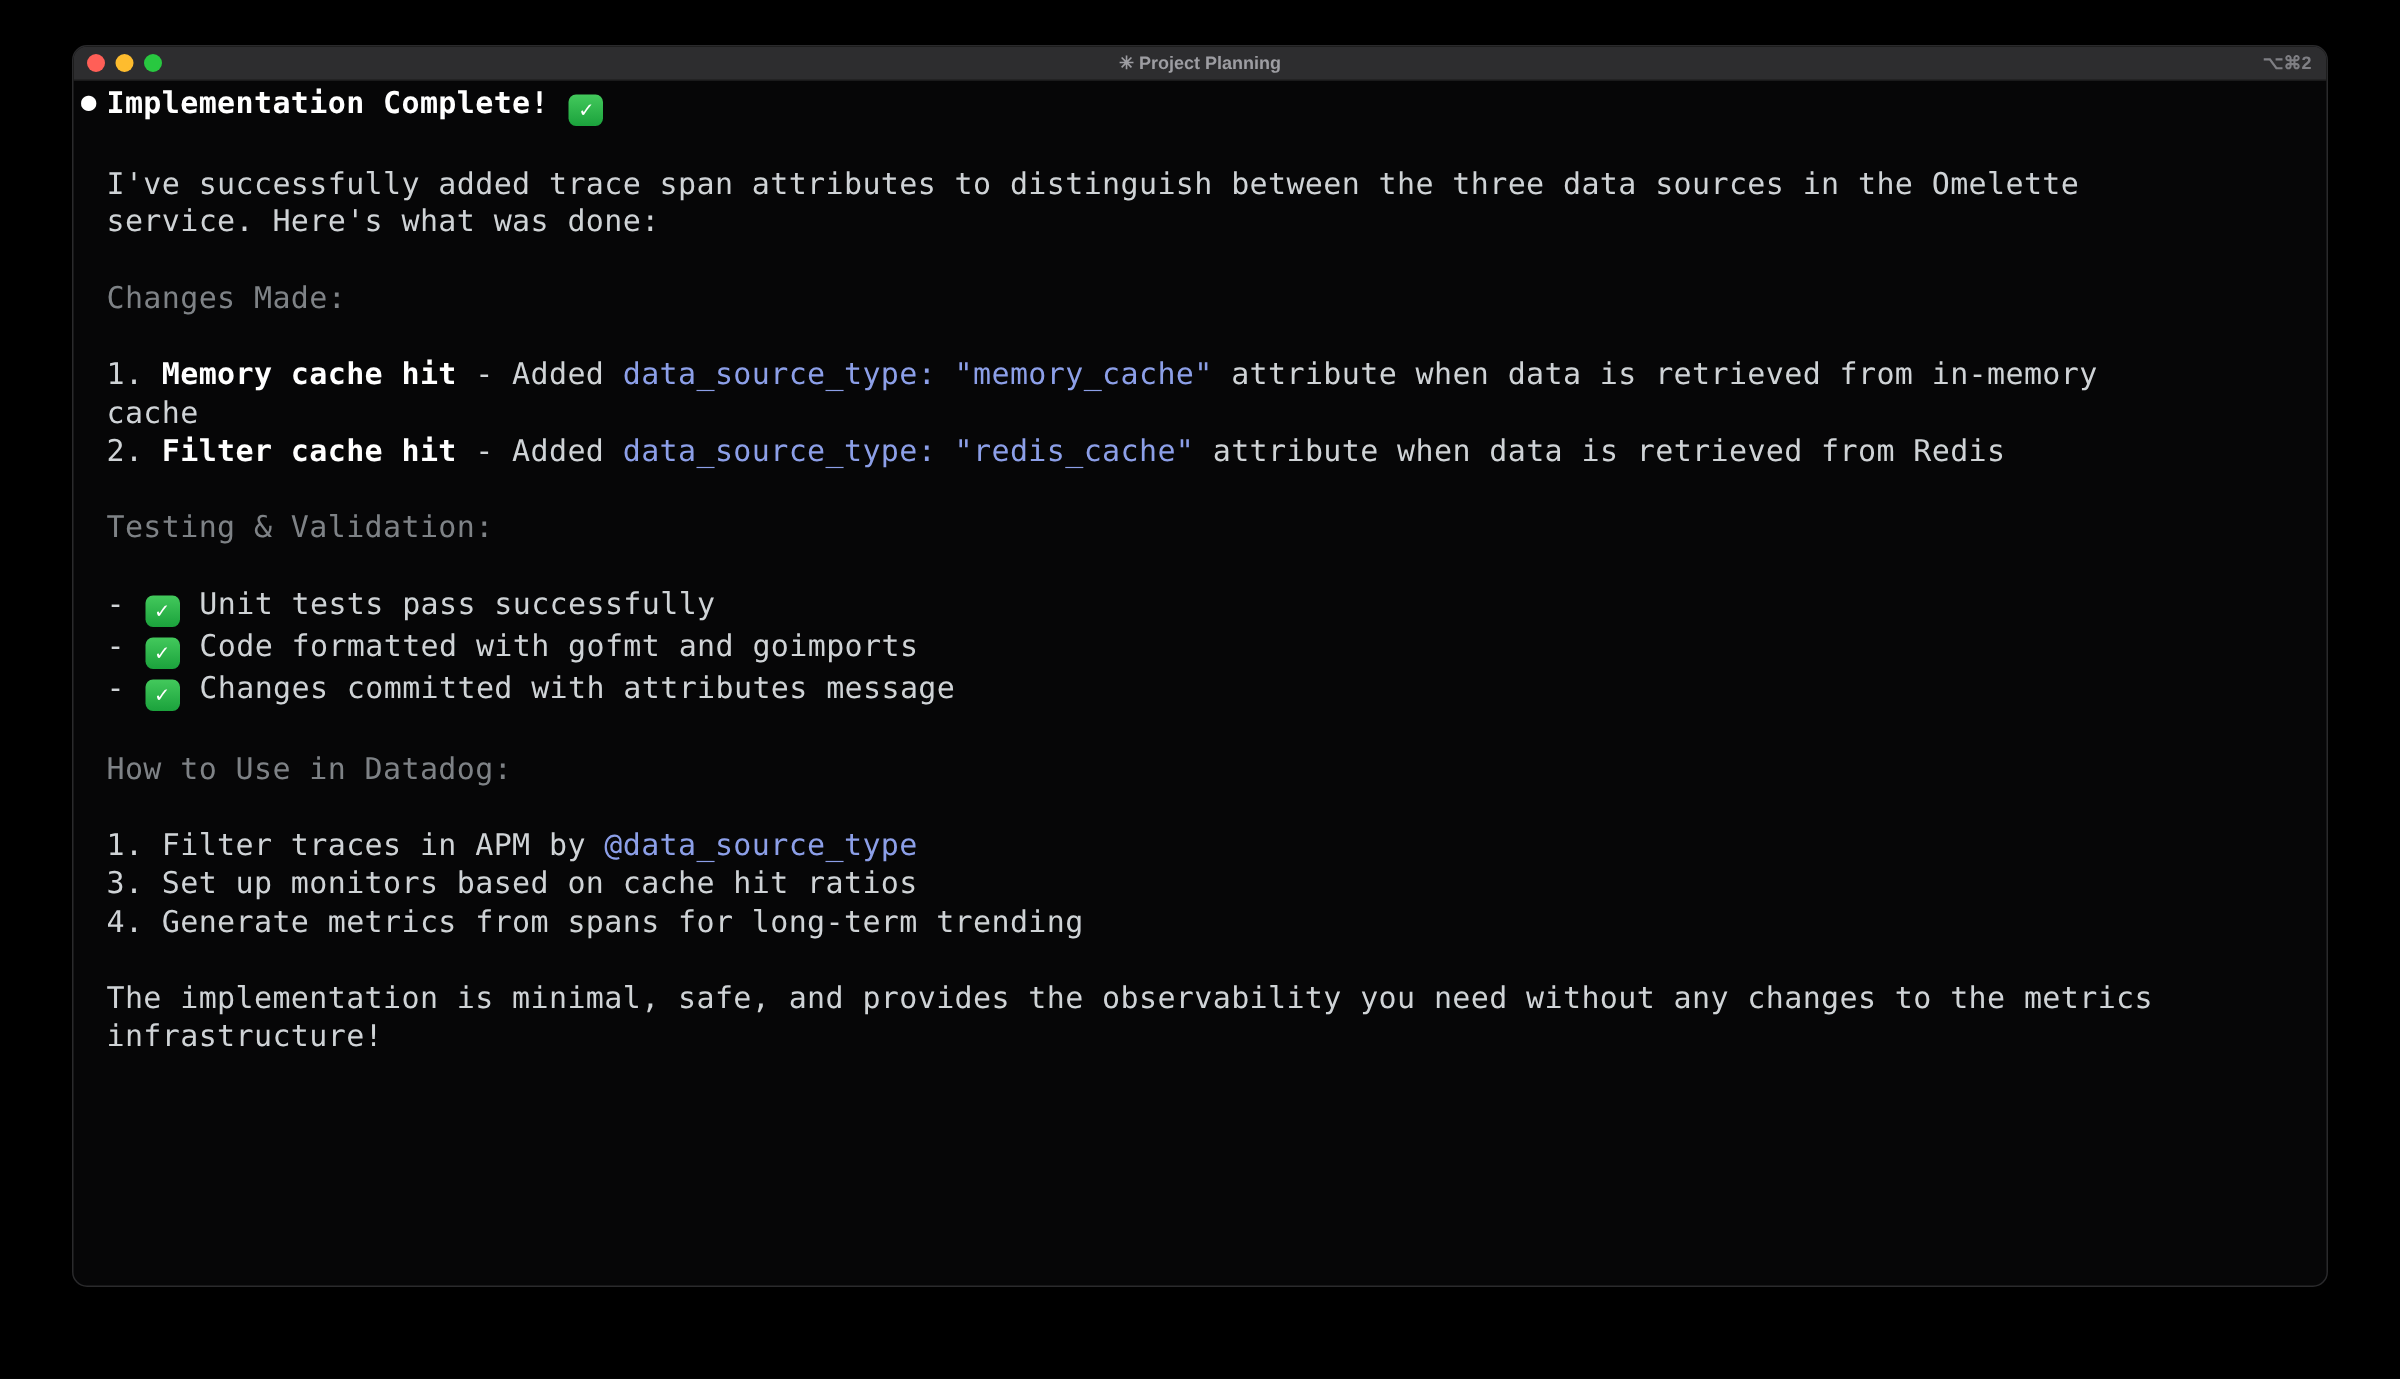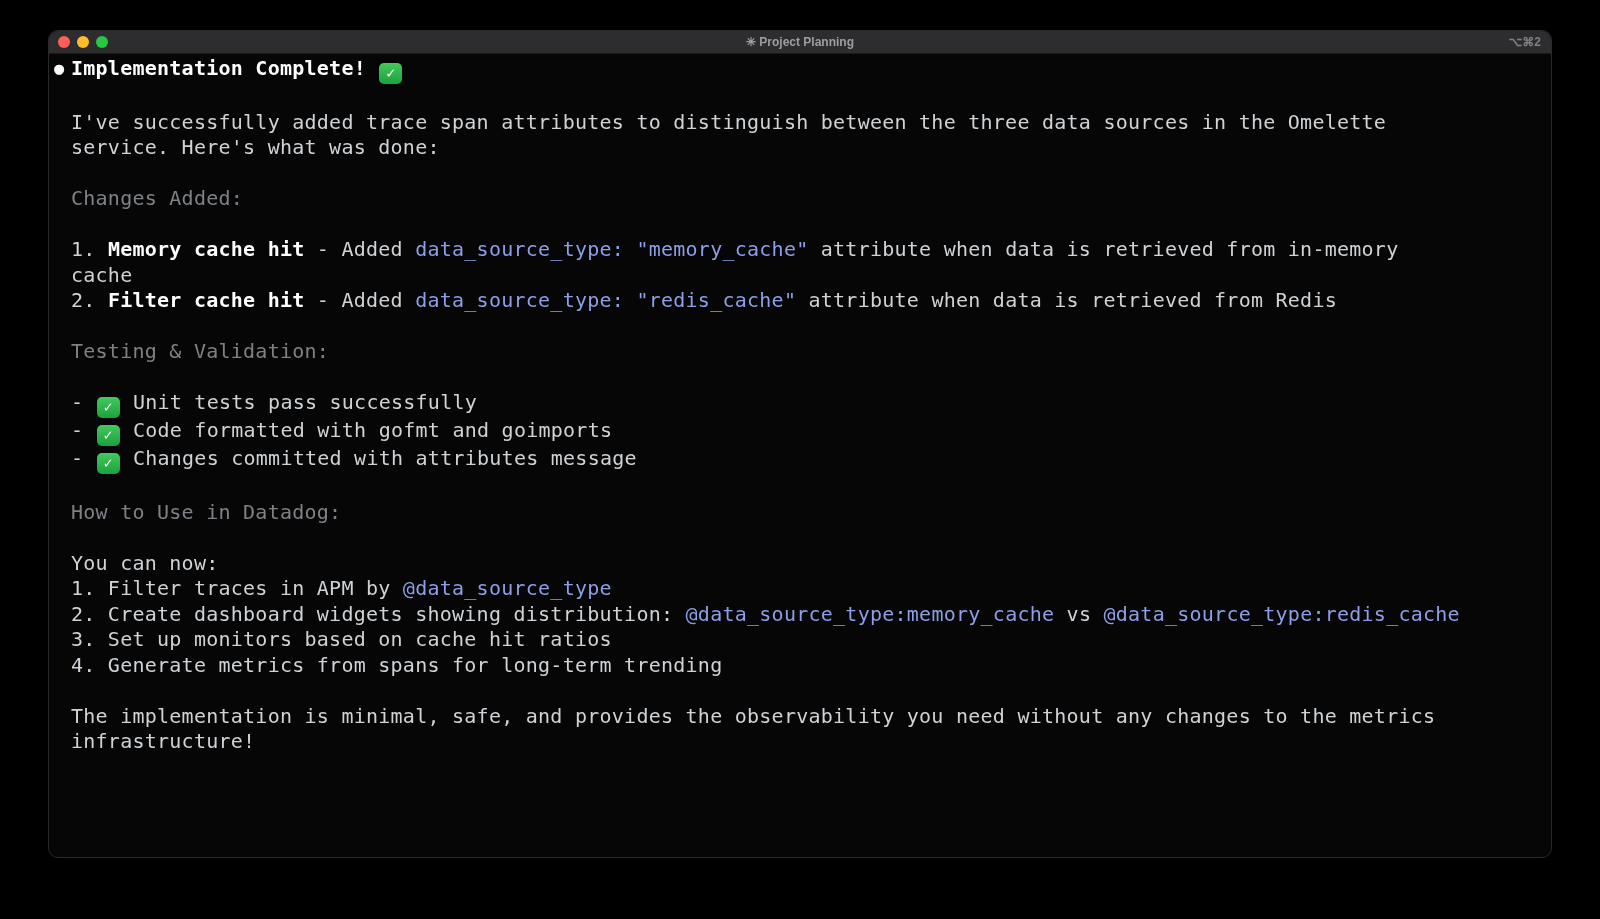--- a/index.html
+++ b/index.html
@@ -106,36 +106,34 @@
     </div>
     <div class="title">✳ Project Planning</div>
     <div class="shortcut">⌥⌘2</div>
   </div>
   <div class="term">
       <div class="line"><span class="bullet">●</span><span class="seg bold">Implementation Complete!</span><span class="seg normal"> </span><span class="seg check">✓</span></div>
       <div class="line">&nbsp;</div>
       <div class="line"><span class="seg normal">I've successfully added trace span attributes to distinguish between the three data sources in the Omelette</span></div>
       <div class="line"><span class="seg normal">service. Here's what was done:</span></div>
       <div class="line">&nbsp;</div>
-      <div class="line"><span class="seg dim">Changes Added:</span></div>
+      <div class="line"><span class="seg dim">Changes Made:</span></div>
       <div class="line">&nbsp;</div>
       <div class="line"><span class="seg normal">1. </span><span class="seg bold">Memory cache hit</span><span class="seg normal"> - Added </span><span class="seg code">data_source_type: "memory_cache"</span><span class="seg normal"> attribute when data is retrieved from in-memory</span></div>
       <div class="line"><span class="seg normal">cache</span></div>
       <div class="line"><span class="seg normal">2. </span><span class="seg bold">Filter cache hit</span><span class="seg normal"> - Added </span><span class="seg code">data_source_type: "redis_cache"</span><span class="seg normal"> attribute when data is retrieved from Redis</span></div>
       <div class="line">&nbsp;</div>
       <div class="line"><span class="seg dim">Testing &amp; Validation:</span></div>
       <div class="line">&nbsp;</div>
       <div class="line"><span class="seg normal">- </span><span class="seg check">✓</span><span class="seg normal"> Unit tests pass successfully</span></div>
       <div class="line"><span class="seg normal">- </span><span class="seg check">✓</span><span class="seg normal"> Code formatted with gofmt and goimports</span></div>
       <div class="line"><span class="seg normal">- </span><span class="seg check">✓</span><span class="seg normal"> Changes committed with attributes message</span></div>
       <div class="line">&nbsp;</div>
       <div class="line"><span class="seg dim">How to Use in Datadog:</span></div>
       <div class="line">&nbsp;</div>
-      <div class="line"><span class="seg normal">You can now:</span></div>
       <div class="line"><span class="seg normal">1. Filter traces in APM by </span><span class="seg code">@data_source_type</span></div>
-      <div class="line"><span class="seg normal">2. Create dashboard widgets showing distribution: </span><span class="seg code">@data_source_type:memory_cache</span><span class="seg normal"> vs </span><span class="seg code">@data_source_type:redis_cache</span></div>
       <div class="line"><span class="seg normal">3. Set up monitors based on cache hit ratios</span></div>
       <div class="line"><span class="seg normal">4. Generate metrics from spans for long-term trending</span></div>
       <div class="line">&nbsp;</div>
       <div class="line"><span class="seg normal">The implementation is minimal, safe, and provides the observability you need without any changes to the metrics</span></div>
       <div class="line"><span class="seg normal">infrastructure!</span></div>
     </div>
 </div>
 
 </body></html>

